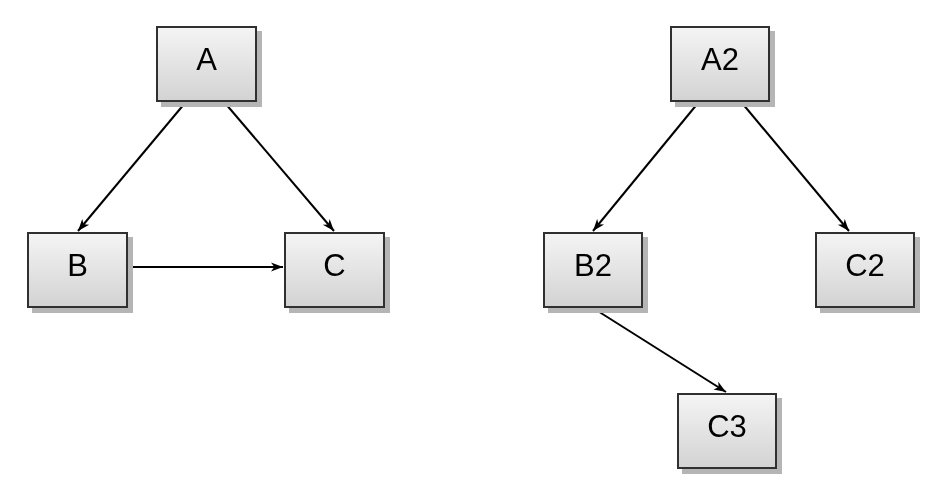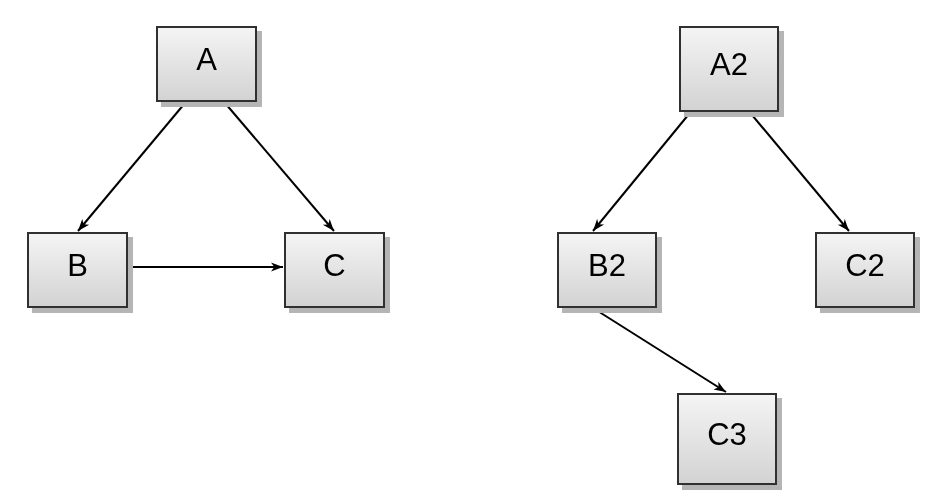--- a/index.html
+++ b/index.html
@@ -67,26 +67,26 @@
   <div id="nodes">
       <div class="node" style="left: 156px; top: 26px; width: 101px; height: 76px;">
         <span class="node-label">A</span>
       </div>
       <div class="node" style="left: 27px; top: 232px; width: 101px; height: 76px;">
         <span class="node-label">B</span>
       </div>
       <div class="node" style="left: 284px; top: 232px; width: 101px; height: 76px;">
         <span class="node-label">C</span>
       </div>
-      <div class="node" style="left: 670px; top: 26px; width: 100px; height: 86px; margin-left: 9px;">
+      <div class="node" style="left: 670px; top: 26px; width: 100px; height: 76px;">
         <span class="node-label">A2</span>
       </div>
-      <div class="node" style="left: 557px; top: 232px; width: 100px; height: 76px;">
+      <div class="node" style="left: 543px; top: 232px; width: 100px; height: 76px;">
         <span class="node-label">B2</span>
       </div>
       <div class="node" style="left: 800px; top: 232px; width: 100px; height: 76px; margin-left: 15px;">
         <span class="node-label">C2</span>
       </div>
-      <div class="node" style="left: 677px; top: 393px; width: 100px; height: 92px;">
+      <div class="node" style="left: 677px; top: 393px; width: 100px; height: 76px;">
         <span class="node-label">C3</span>
       </div>
     </div>
 </div>
 
 </body></html>

